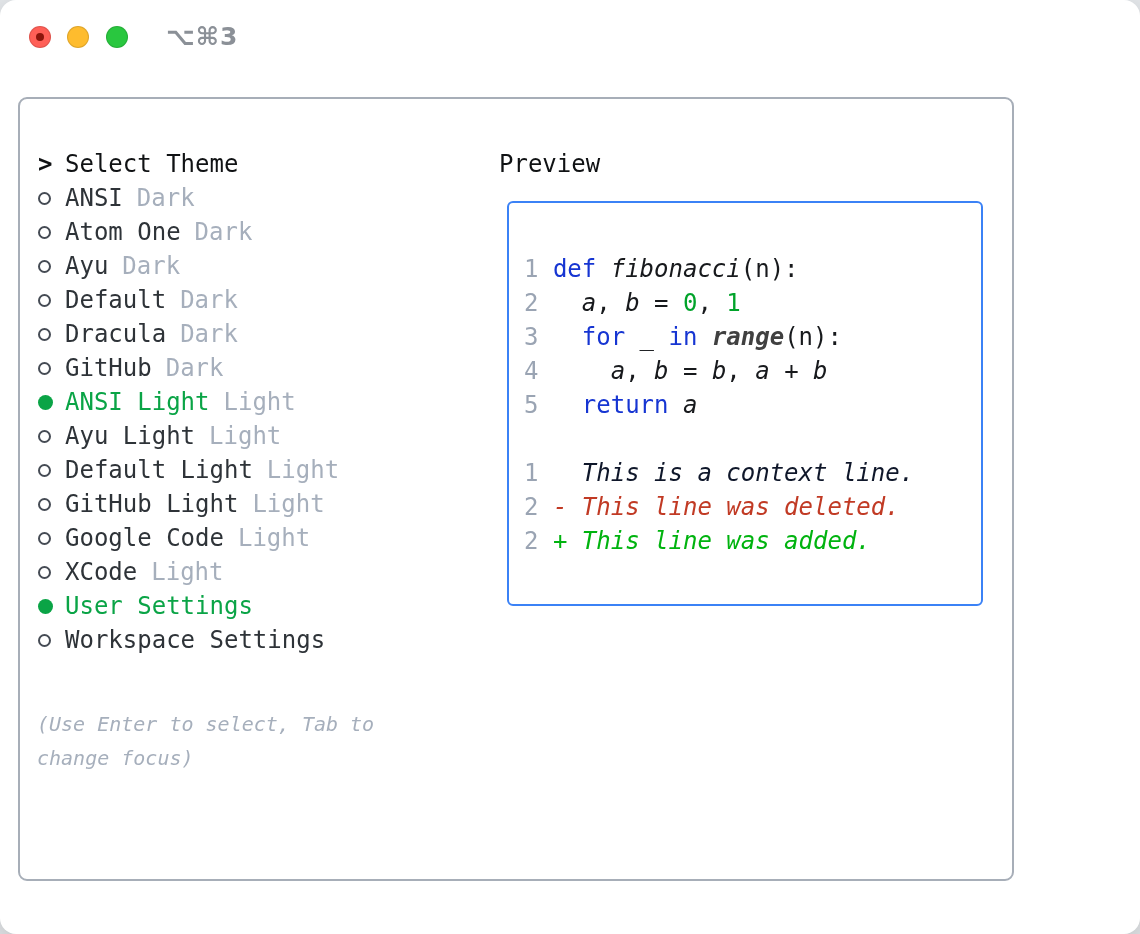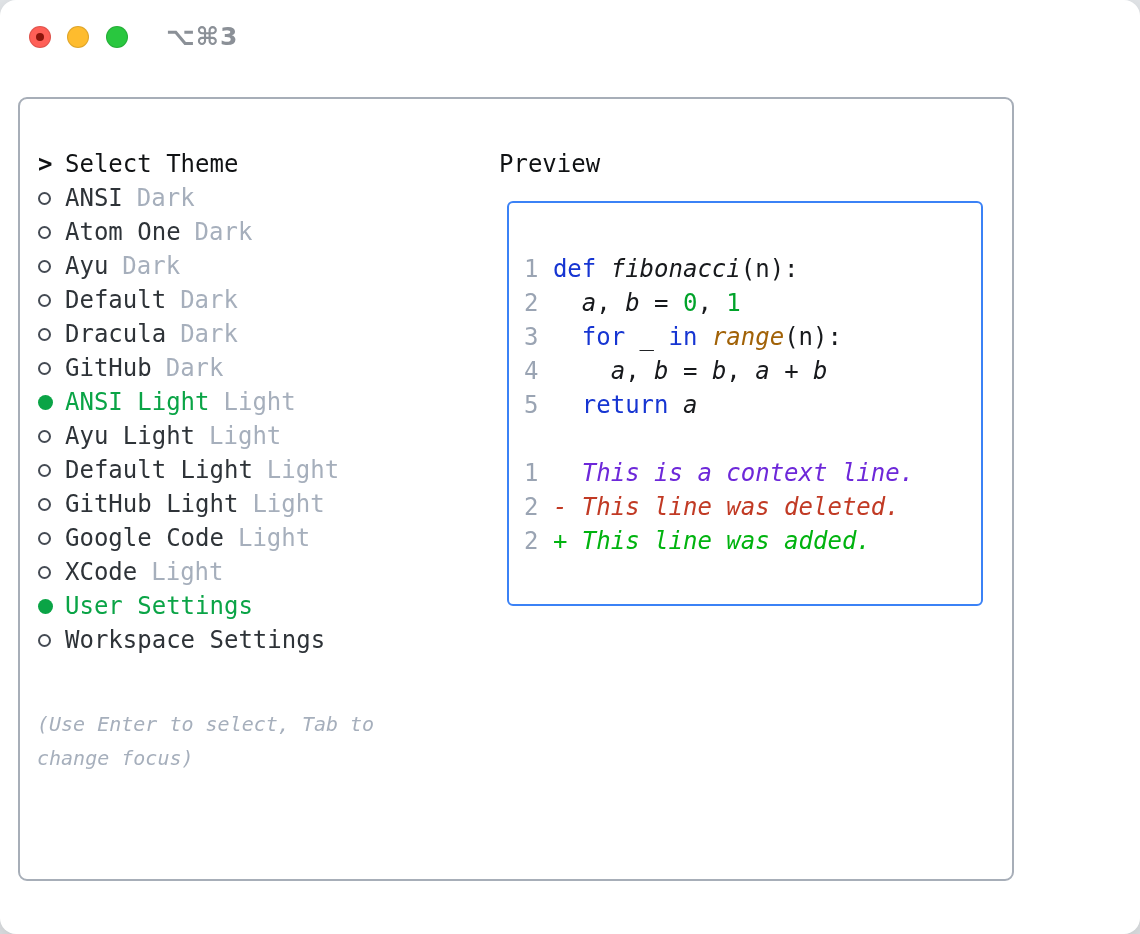--- a/index.html
+++ b/index.html
@@ -43,25 +43,25 @@
   .preview-box {
     width:476px; margin-left:8px; margin-top:20px;
     border:2px solid #3b82f6; border-radius:6px; background:#ffffff;
     padding:49px 14px 46px 15px;
   }
   .cline { white-space:pre; font-size:24px; line-height:34px; height:34px; }
   .blank-line { height:34px; }
   .ln    { color:#9aa4b3; }
   .s-p   { color:#17191c; }
   .s-kw  { color:#1635d2; }
-  .s-fn  { color:#a16207; font-style:italic; }
+  .s-fn  { color:#404040; font-style:italic;font-weight:bold; }
   .s-fni { color:#17191c; font-style:italic; }
   .s-var { color:#17191c; font-style:italic; }
   .s-num { color:#00a32a; }
-  .s-ctx { color:#6d28d9; font-style:italic; }
+  .s-ctx { color:#0f172a; font-style:italic; }
   .s-del { color:#c13a24; font-style:italic; }
   .s-add { color:#00b30f; font-style:italic; }
 </style>
 </head>
 <body>
 
 <div class="screen">
   <div class="window">
 
     <div class="titlebar">

